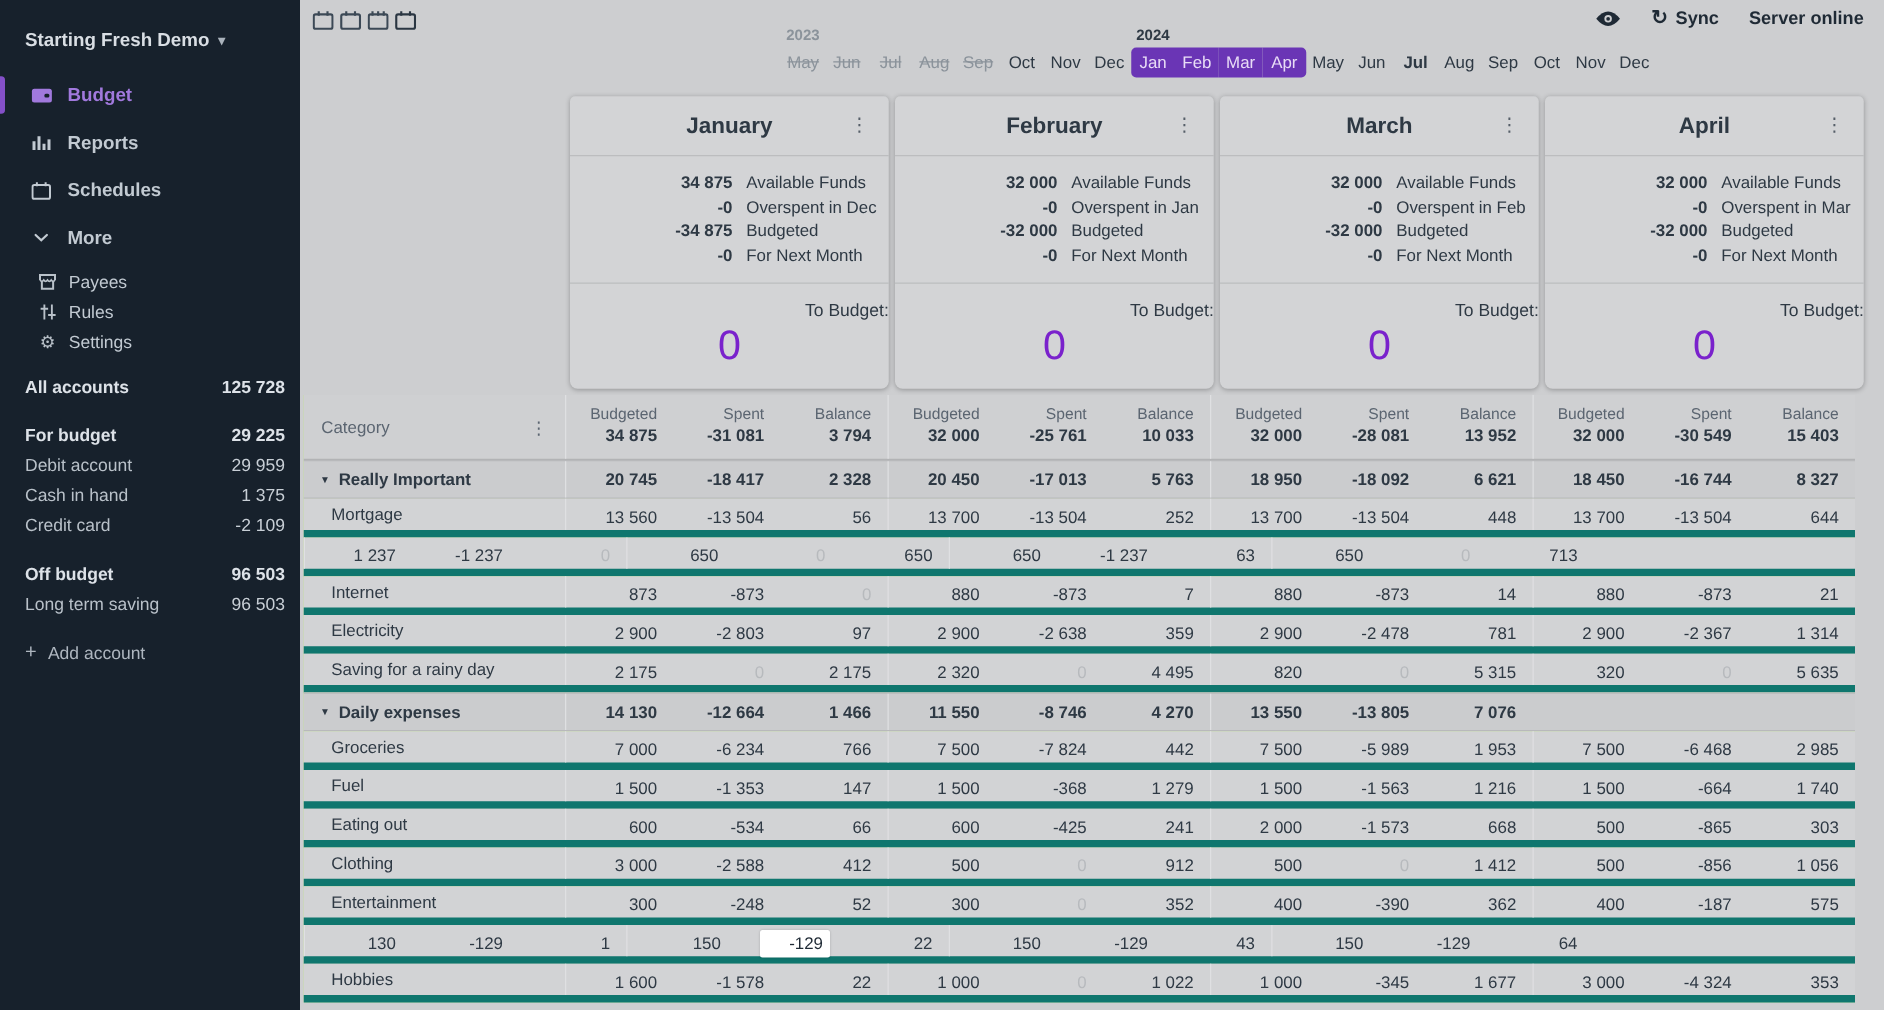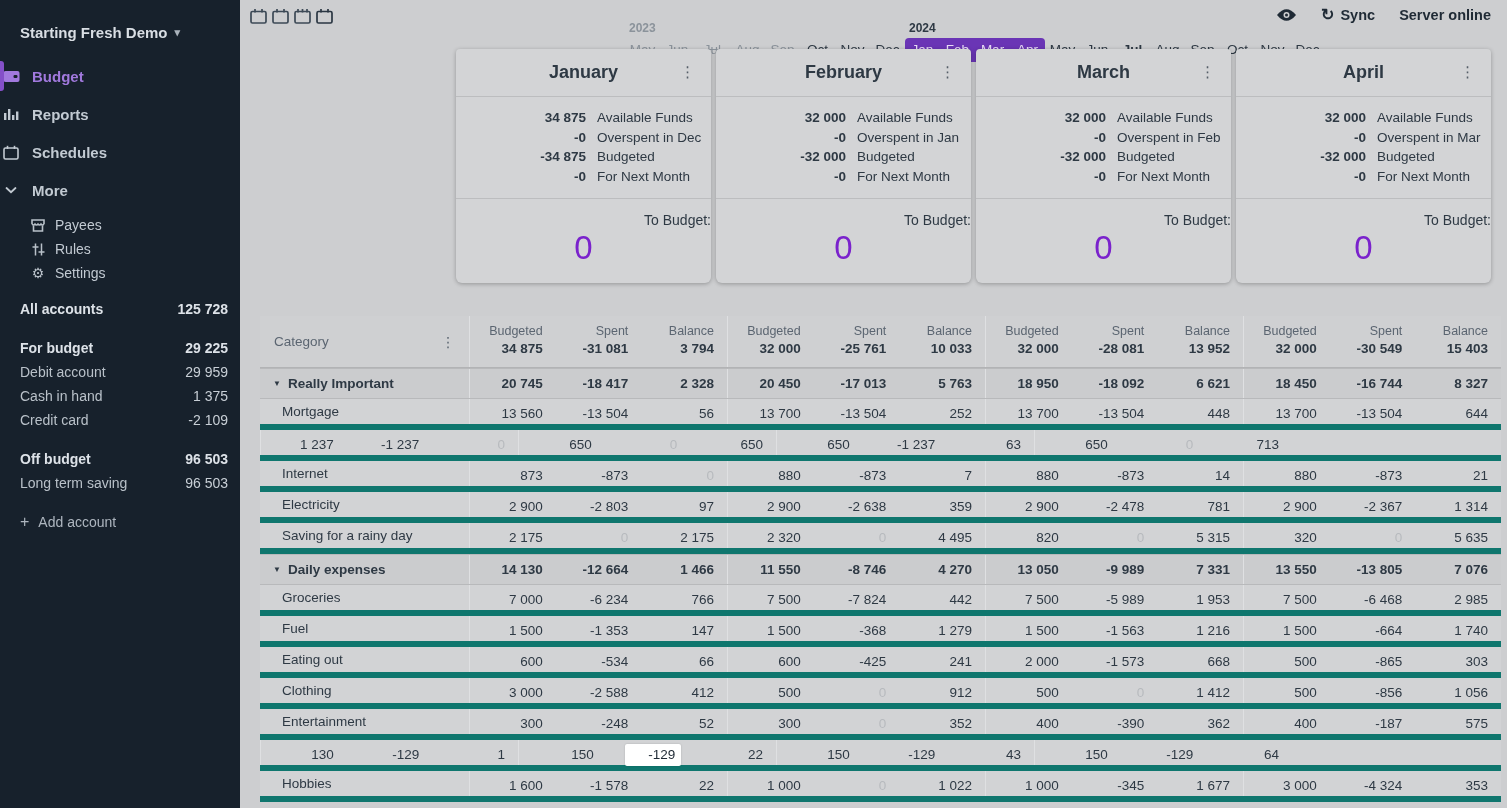--- a/index.html
+++ b/index.html
@@ -16,21 +16,21 @@
     position:absolute; left:0; top:0; width:240px; height:808px;
     background:#17212c; color:#c2cad2; z-index:5;
   }
   .budget-name {
     margin:24px 0 16px 20px; font-size:15px; font-weight:bold; color:#d9dee4;
     cursor:pointer; display:flex; align-items:center; gap:7px;
   }
   .budget-name .caret { font-size:11px; color:#aab3bc; }
   .nav-item {
     position:relative; height:38px; display:flex; align-items:center;
-    padding-left:2px; font-size:15px; color:#c2cad2; cursor:pointer; font-weight:600;
+    padding-left:24px; font-size:15px; color:#c2cad2; cursor:pointer; font-weight:600;
   }
   .nav-item .icon { width:18px; margin-right:12px; display:flex; justify-content:center; }
   .nav-item.active { color:#a179dd; }
   .nav-item.active .nav-bar {
     position:absolute; left:0; top:4px; bottom:4px; width:4px;
     background:#8450c8; border-radius:0 3px 3px 0;
   }
   .subnav { margin-top:4px; }
   .subnav .nav-item { height:24px; font-size:14px; padding-left:30px; font-weight:400; }
   .subnav .nav-item .icon { width:16px; margin-right:9px; }
@@ -73,21 +73,21 @@
   .t-month.selected { background:#6a35b5; color:#e8dcf6; }
   .t-month.sel-start { border-radius:4px 0 0 4px; }
   .t-month.sel-end { border-radius:0 4px 4px 0; }
   .t-year {
     position:absolute; top:-17px; left:4px; font-size:12px; font-weight:bold;
     color:#2e3944; text-decoration:none; display:inline-block;
   }
   .t-year.gray { color:#8b939b; }
 
   
-  .cards { position:absolute; left:216px; top:49px; display:flex; gap:5px; }
+  .cards { position:absolute; left:216px; top:77px; display:flex; gap:5px; }
   .card {
     width:255px; background:#d3d4d6; border-radius:4px 4px 6px 6px;
     box-shadow:0 1px 4px rgba(0,0,0,.28);
   }
   .card-header {
     height:48px; position:relative; display:flex; align-items:center; justify-content:center;
     border-bottom:1px solid #bcbdbf;
   }
   .card-title { font-size:18px; font-weight:bold; color:#2e3944; }
   .card-menu {
@@ -96,21 +96,21 @@
   }
   .card-summary { padding:11px 0 12px; border-bottom:1px solid #bcbdbf; }
   .sum-row { display:flex; font-size:13.5px; line-height:19.5px; }
   .sum-val { width:130px; text-align:right; font-weight:bold; }
   .sum-label { margin-left:11px; }
   .card-tobudget { text-align:center; padding:13px 0 16px; }
   .tb-label { font-size:14px;text-align:right; }
   .tb-value { font-size:33px; color:#7a22cc; margin-top:1px; cursor:pointer; }
 
   
-  .budget-table { position:absolute; left:20px; top:316px; width:1241px; background:#bef264; }
+  .budget-table { position:absolute; left:3px; top:316px; width:1241px; background:#bef264; }
   .tbl-header { display:flex; height:52px; background:#cfd0d2; border-bottom:1px solid #b2b3b5; }
   .cat-col { width:209px; }
   .tbl-header .cat-col {
     display:flex; align-items:center; padding-left:14px; font-size:13.5px; color:#5b6571;
     position:relative;
   }
   .cat-menu { position:absolute; right:14px; color:#5b6571; cursor:pointer; font-size:14px; }
   .mgroup { width:258px; border-left:1px solid #dfe0e2; display:flex; }
   .hdr-cell { flex:1; text-align:right; padding:8px 13px 0 0; }
   .hdr-label { font-size:12.5px; color:#5b6571; }
@@ -658,25 +658,20 @@
               <div class="cell">14 130</div>
               <div class="cell">-12 664</div>
               <div class="cell">1 466</div>
             </div>
             <div class="mgroup">
               <div class="cell">11 550</div>
               <div class="cell">-8 746</div>
               <div class="cell">4 270</div>
             </div>
             <div class="mgroup">
-              <div class="cell">13 050</div>
-              <div class="cell">-9 989</div>
-              <div class="cell">7 331</div>
-            </div>
-            <div class="mgroup">
               <div class="cell">13 550</div>
               <div class="cell">-13 805</div>
               <div class="cell">7 076</div>
             </div>
           </div>
           <div class="row">
             <div class="row-name">
               <span>Groceries</span>
             </div>
             <div class="mgroup">

